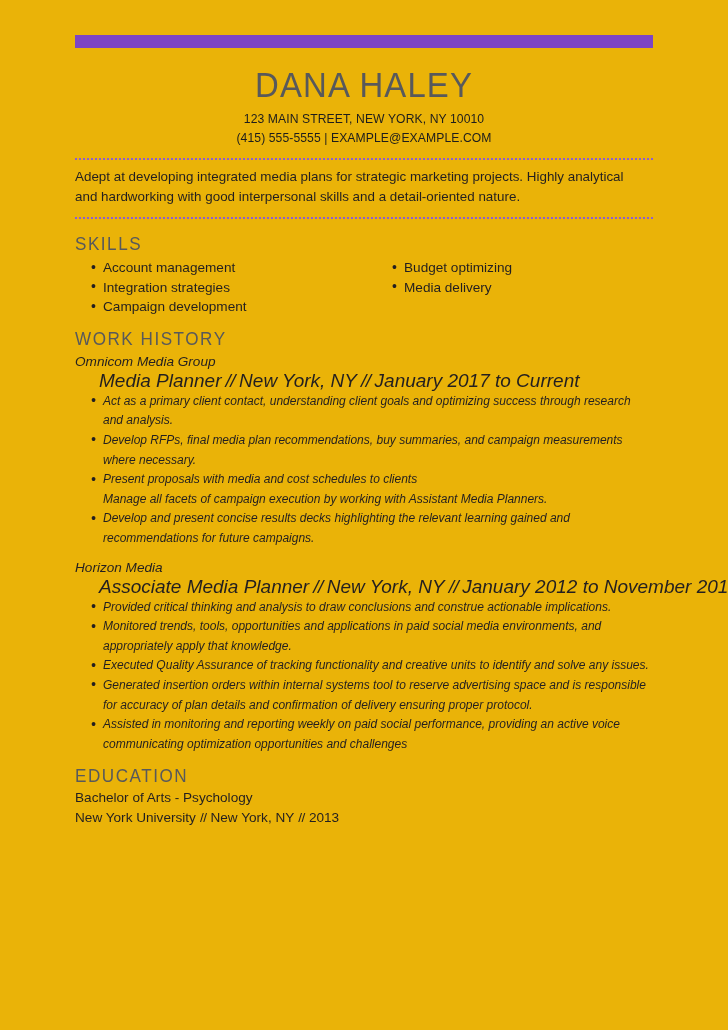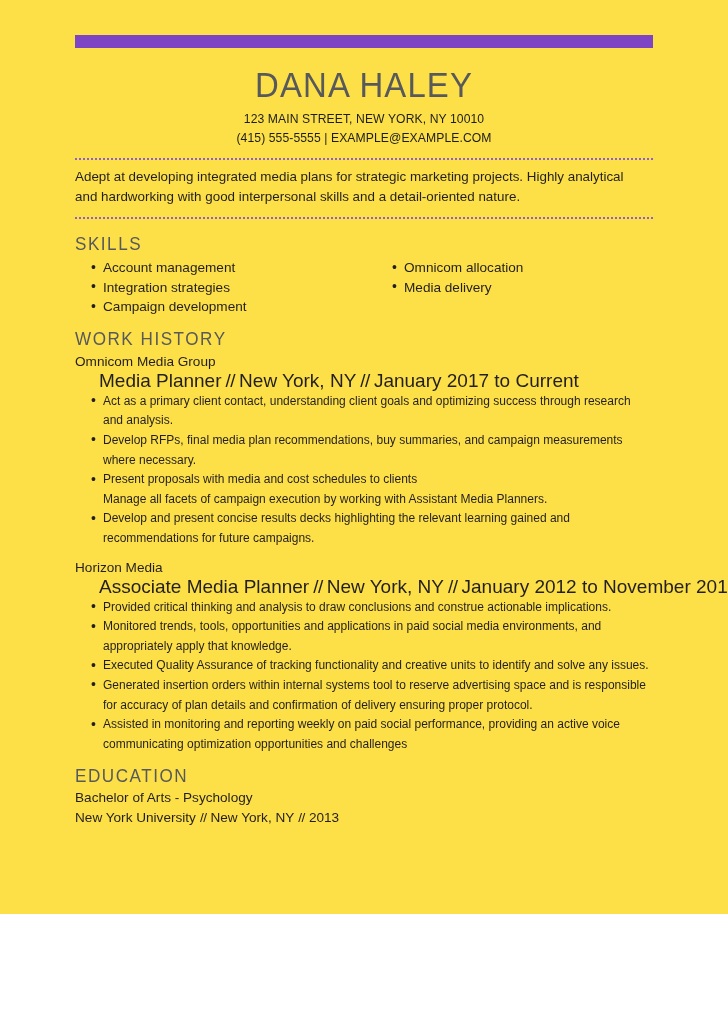--- a/index.html
+++ b/index.html
@@ -12,22 +12,22 @@
     width: 728px;
     height: 1030px;
     font-family: "Liberation Sans", "DejaVu Sans", sans-serif;
     color: #231f20;
     overflow: hidden;
   }
 
   .page {
     position: relative;
     width: 728px;
-    height: 914px;
-    background: #fde047;
+    height: 1030px;
+    background: #eab308;
     box-sizing: border-box;
   }
 
   .content {
     position: absolute;
     left: 75px;
     top: 35px;
     width: 578px;
   }
 
@@ -121,21 +121,21 @@
   ul.bullets > li::before {
     content: "\2022";
     position: absolute;
     left: 16px;
     top: -0.5px;
     font-size: 14px;
     color: #231f20;
   }
 
   
-  .job { margin-top: 1px; }
+  .job { margin-top: 1px; font-style: italic; }
   .job + .job { margin-top: 9px; }
 
   .company {
     font-size: 13.6px;
     line-height: 19.5px;
     color: #231f20;
   }
   .role-line {
     font-size: 19px;
     line-height: 19.5px;
@@ -202,21 +202,21 @@
       <div class="skills-grid">
         <div class="skills-col left">
           <ul class="bullets">
             <li>Account management</li>
             <li>Integration strategies</li>
             <li>Campaign development</li>
           </ul>
         </div>
         <div class="skills-col right">
           <ul class="bullets">
-            <li>Omnicom allocation</li>
+            <li>Budget optimizing</li>
             <li>Media delivery</li>
           </ul>
         </div>
       </div>
     </div>
 
     <div class="section">
       <div class="section-title sec-work">WORK HISTORY</div>
 
       <div class="job">

